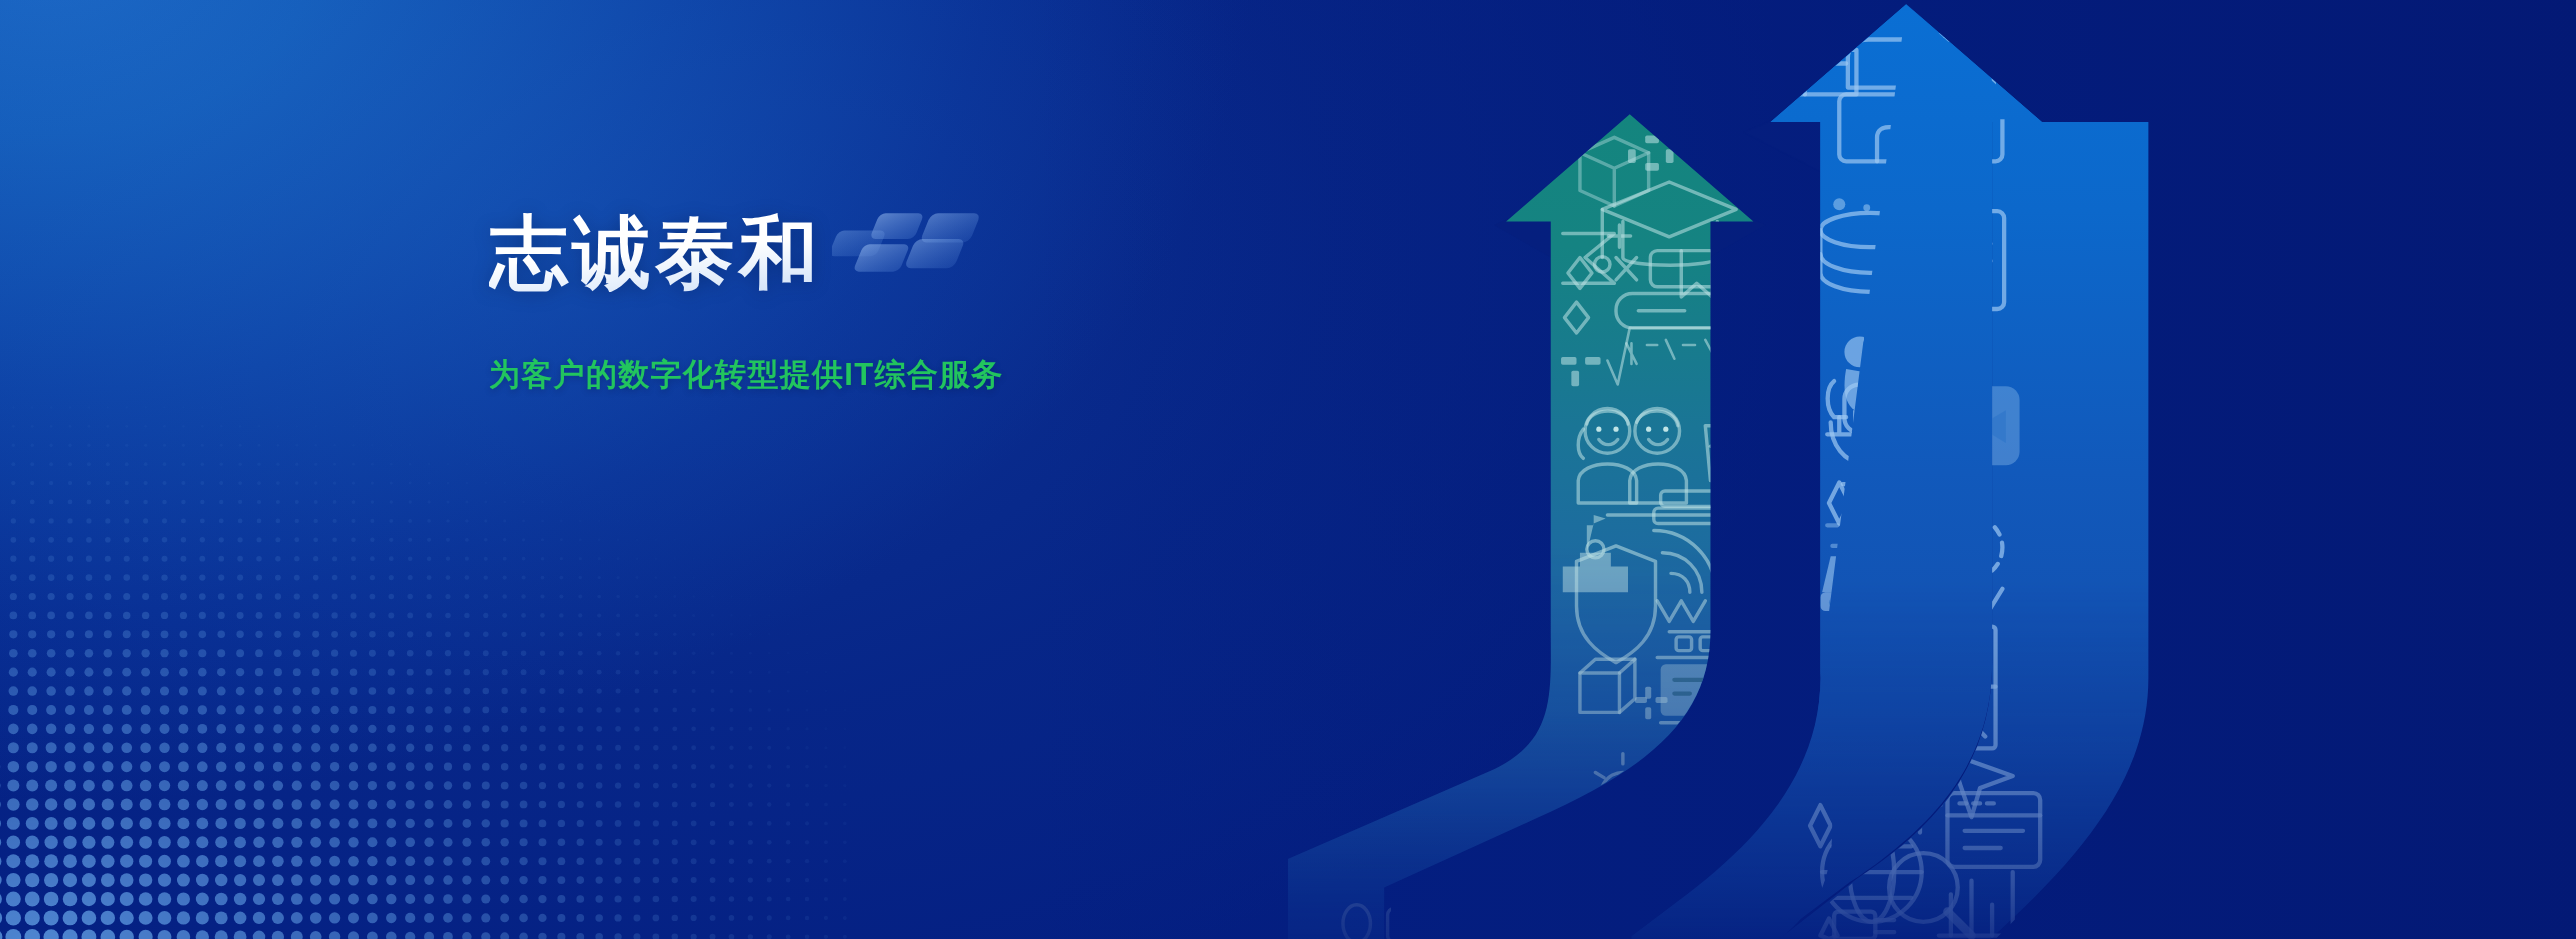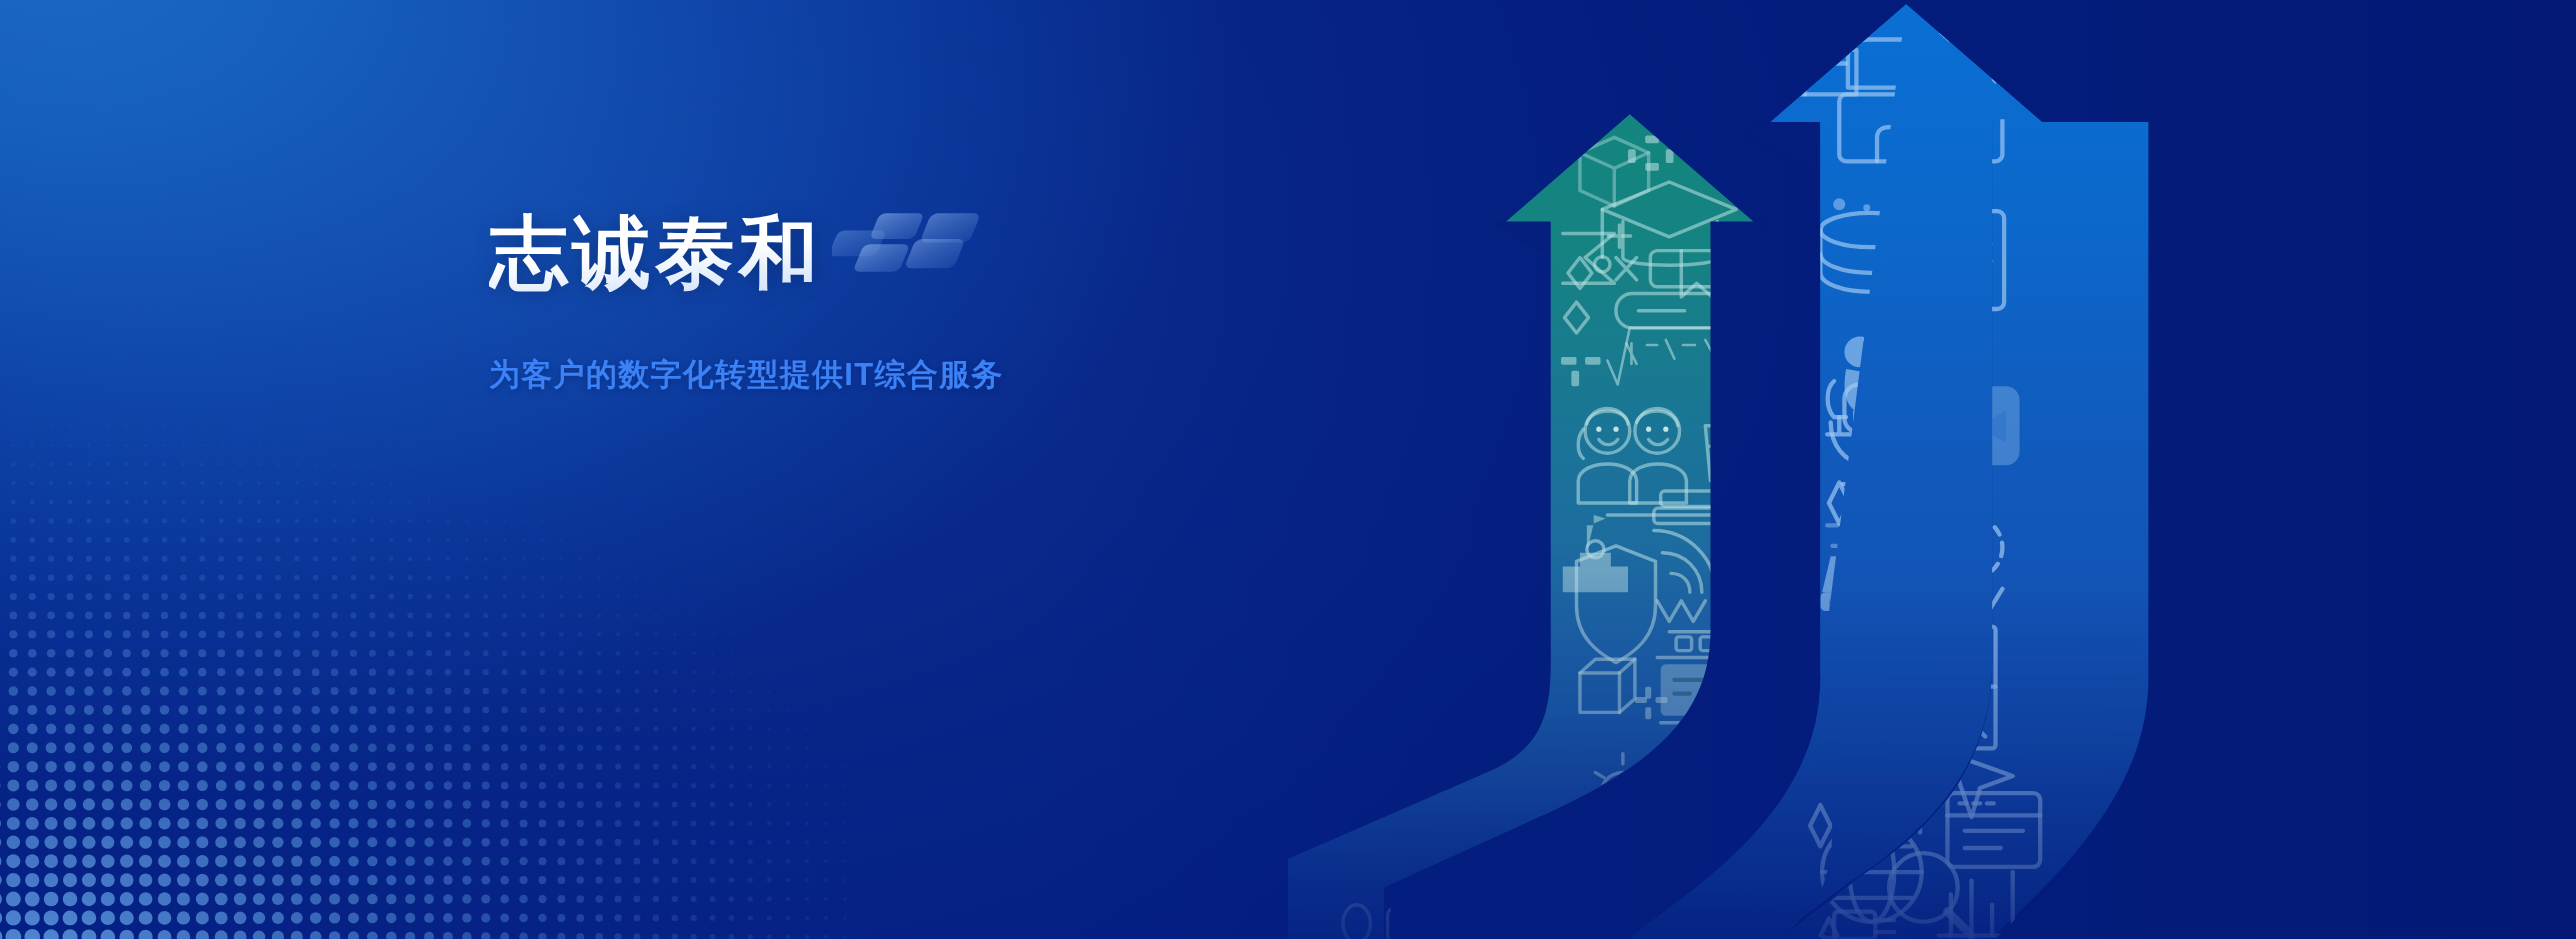--- a/index.html
+++ b/index.html
@@ -88,21 +88,21 @@
     z-index:1;
   }
   .brand-mark svg { display:block; width:100%; height:100%; }
 
   .tagline {
     margin-top:67px;
   }
   .tagline-line {
     font-size:31px;
     font-weight:700;
-    color:#3b82f6;
+    color:#22c55e;
     letter-spacing:1.3px;
     line-height:1;
     white-space:nowrap;
     text-shadow:0 1.7px 6.9px rgba(0,18,64,0.30);
   }
   .tagline-line + .tagline-line { margin-top:29px; }
 </style>
 </head>
 <body>
 

